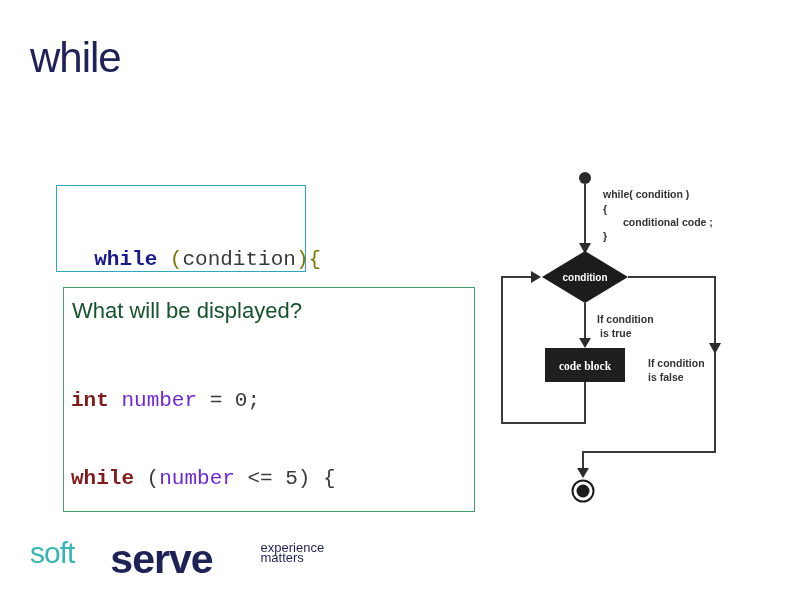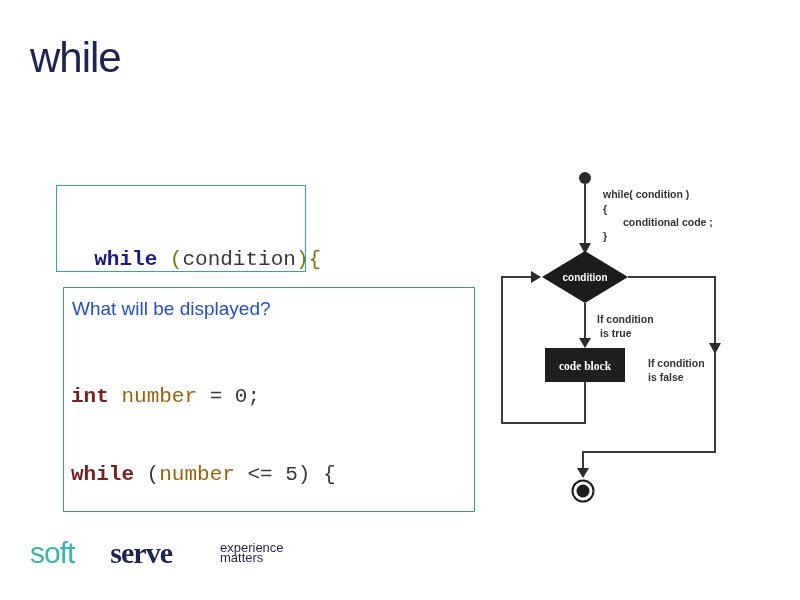--- a/index.html
+++ b/index.html
@@ -13,37 +13,37 @@
          line-height:26px;color:#141414;}
   .intro .kw{color:#29abe2;font-weight:bold;}
 
   .codebox1{position:absolute;left:56px;top:185px;width:250px;height:87px;
             border:1px solid #2aa9bc;background:#ffffff;box-sizing:border-box;
             font-family:"Liberation Mono","DejaVu Sans Mono",monospace;
             font-size:21px;line-height:27px;white-space:pre;padding:6px 0 0 12px;color:#3a3a3a;}
   .codebox2{position:absolute;left:63px;top:287px;width:412px;height:225px;
             border:1px solid #3fa06e;background:#ffffff;box-sizing:border-box;
             padding:10px 0 0 7px;}
-  .question{font-size:19px;color:#1d4ed8;margin:0 0 12px 1px;}
+  .question{font-size:22px;color:#14532d;margin:0 0 12px 1px;}
   .code2{font-family:"Liberation Mono","DejaVu Sans Mono",monospace;font-size:21px;
          line-height:26px;white-space:pre;color:#3a3a3a;margin:0;}
   .code2 .blank{height:28px;}
 
   .tok-navy{color:#1a1a8f;font-weight:bold;}
   .tok-olive{color:#7a7a00;}
   .tok-gray{color:#3a3a3a;}
   .tok-magenta{color:#7f1d1d;font-weight:bold;}
-  .tok-var{color:#a16207;text-align:center;}
+  .tok-var{color:#6d28d9;text-align:center;}
 
   .flowchart{position:absolute;left:480px;top:165px;width:310px;height:345px;}
   .fc-label{font-family:"Liberation Sans",sans-serif;font-weight:bold;fill:#333333;}
 
   .logo{position:absolute;left:30px;top:536px;display:flex;align-items:flex-start;gap:36px;}
   .logo .p1{font-size:30px;color:#35b6b4;letter-spacing:-1px;}
-  .logo .p2{font-size:30px;color:#1f2257;font-weight:bold;letter-spacing:-1px;font-family:Liberation Serif, serif;}
+  .logo .p2{font-size:41px;color:#1f2257;font-weight:bold;letter-spacing:-1px;}
   .tagline{margin-left:12px;margin-top:7px;font-size:13px;line-height:10px;color:#1f2257;
            font-family:Liberation Sans, sans-serif;}
 </style>
 </head>
 <body>
 
 <div class="slide">
 
   <div class="title">while</div>
 

